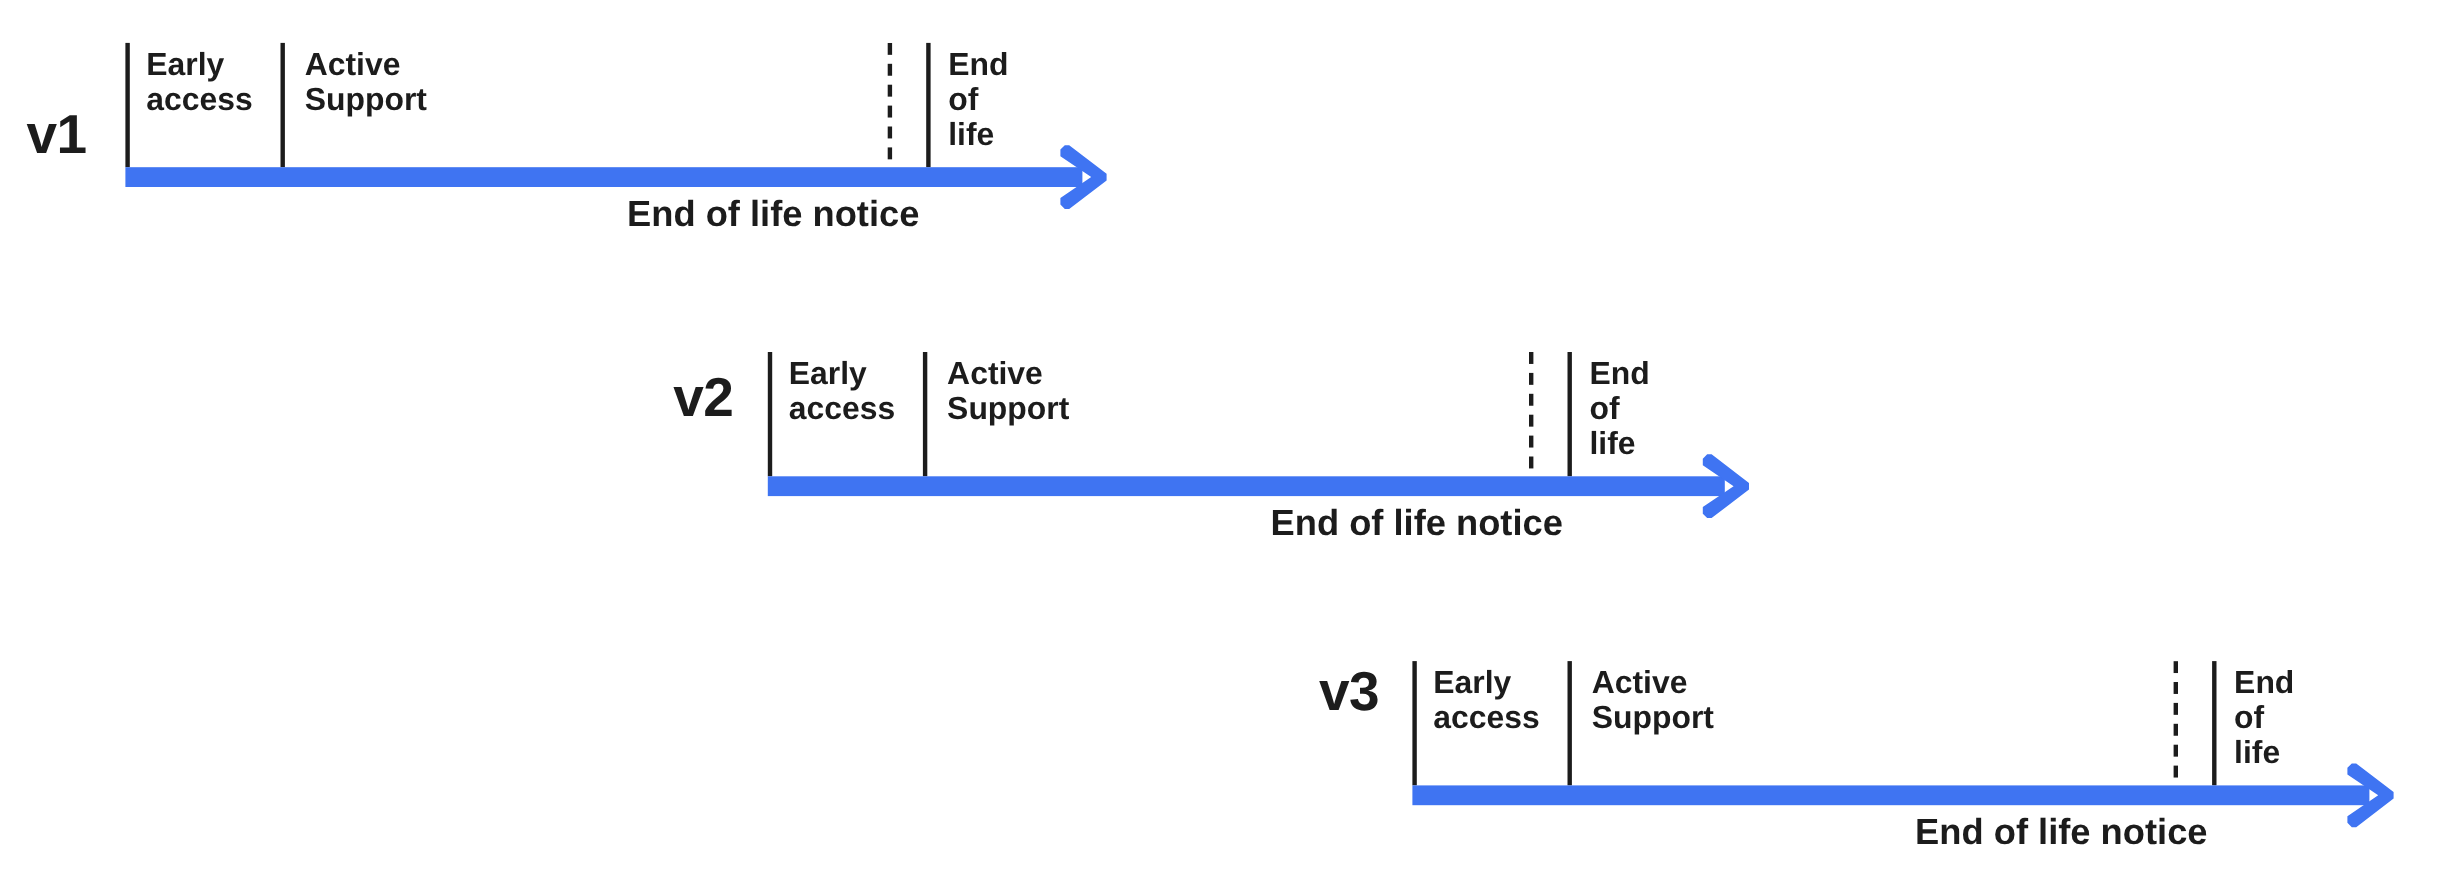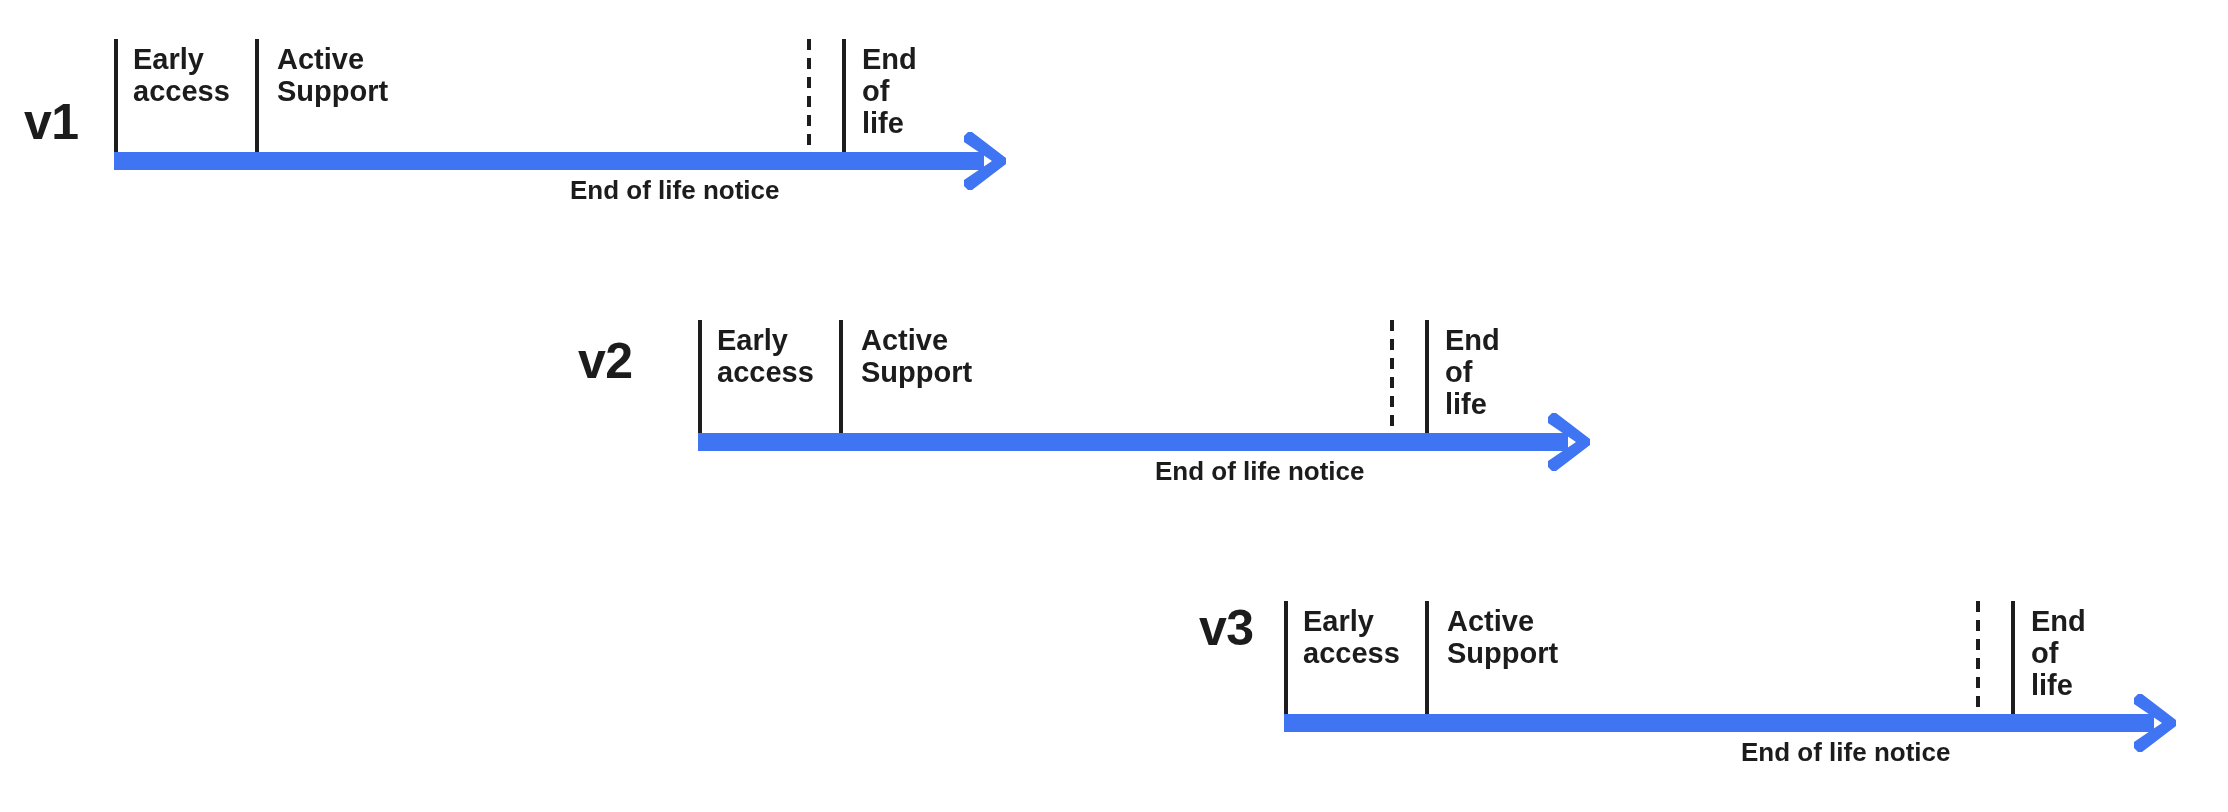--- a/index.html
+++ b/index.html
@@ -77,21 +77,21 @@
     font-size: 29px;
     font-weight: 700;
     color: #1c1c1c;
     line-height: 1.1;
     white-space: pre-line;
   }
 
   
   .notice-label {
     position: absolute;
-    font-size: 26px;
+    font-size: 33px;
     font-weight: 700;
     color: #1c1c1c;
     line-height: 1.1;
     white-space: nowrap;
   }
 </style>
 </head>
 <body>
 
 <div id="canvas">
@@ -116,21 +116,21 @@
       <svg width="70" height="62" viewBox="0 0 70 62" xmlns="http://www.w3.org/2000/svg">
         <path d="M8 2 L12 2 L46 28 L46 34 L12 60 L8 60 L4 56 L4 50 L32 31 L4 12 L4 6 Z" fill="#3F74F2"></path>
       </svg>
     </div>
 
     <div class="notice-label" style="left:570px; top:176px;">End of life notice</div>
   </div>
 
   <div class="version-row">
 
-    <div class="version-label" style="left:578px; top:336px;">v2</div>
+    <div class="version-label" style="left:612px; top:336px;">v2</div>
 
     <div class="divider" style="left:698px; top:320px; height:113px;"></div>
     <div class="divider" style="left:839px; top:320px; height:113px;"></div>
     <div class="dashed-divider" style="left:1390px; top:320px; height:113px;"></div>
     <div class="divider" style="left:1425px; top:320px; height:113px;"></div>
 
     <div class="phase-label" style="left:717px; top:325px; width:110px;">Early
 access</div>
     <div class="phase-label" style="left:861px; top:325px;">Active Support</div>
     <div class="phase-label" style="left:1445px; top:325px;">End of life</div>

